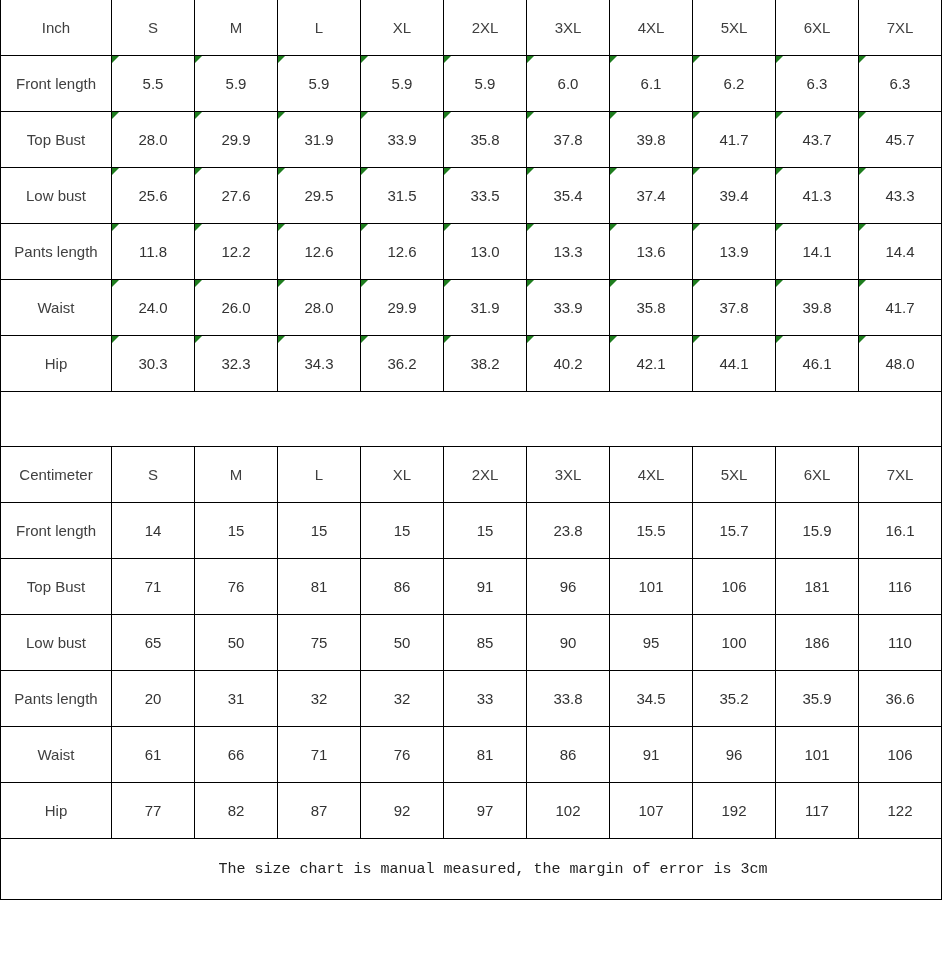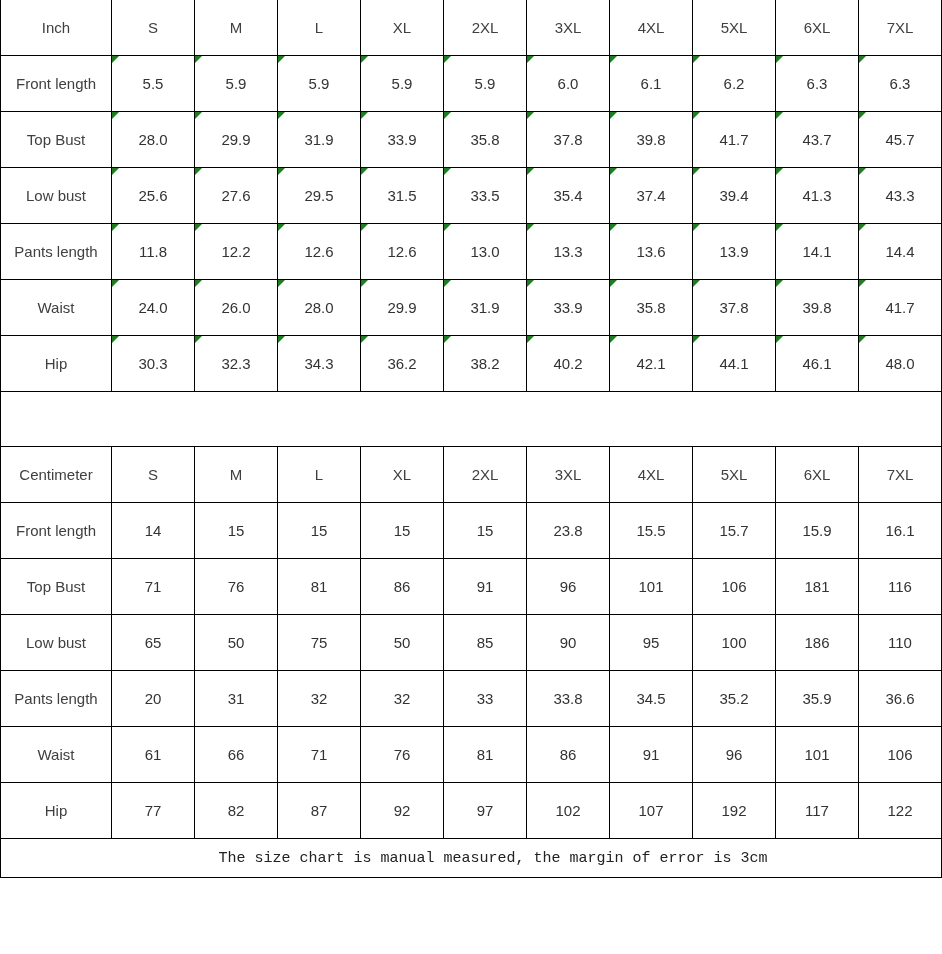--- a/index.html
+++ b/index.html
@@ -51,21 +51,21 @@
     border-top: 7px solid var(--marker-green, #1e7d1e);
     border-right: 7px solid transparent;
   }
   .gap-row {
     height: 56px;
     border: 1px solid #000;
     margin-top: -1px;
     background: #fff;
   }
   .footer-row {
-    height: 40px;
+    height: 62px;
     border: 1px solid #000;
     margin-top: -1px;
     display: flex;
     align-items: center;
     justify-content: center;
     font-family: "Liberation Mono", "DejaVu Sans Mono", monospace;
     font-size: 15px;
     color: #222;
     padding-left: 44px;
   }

